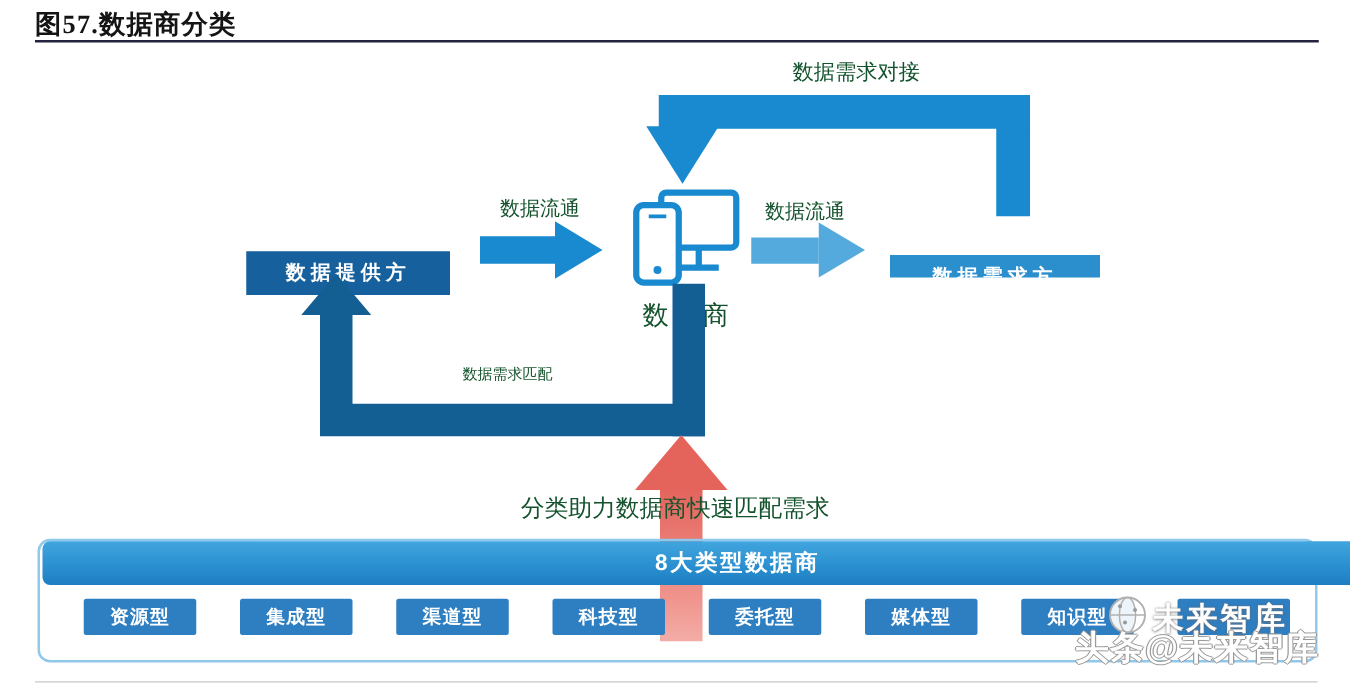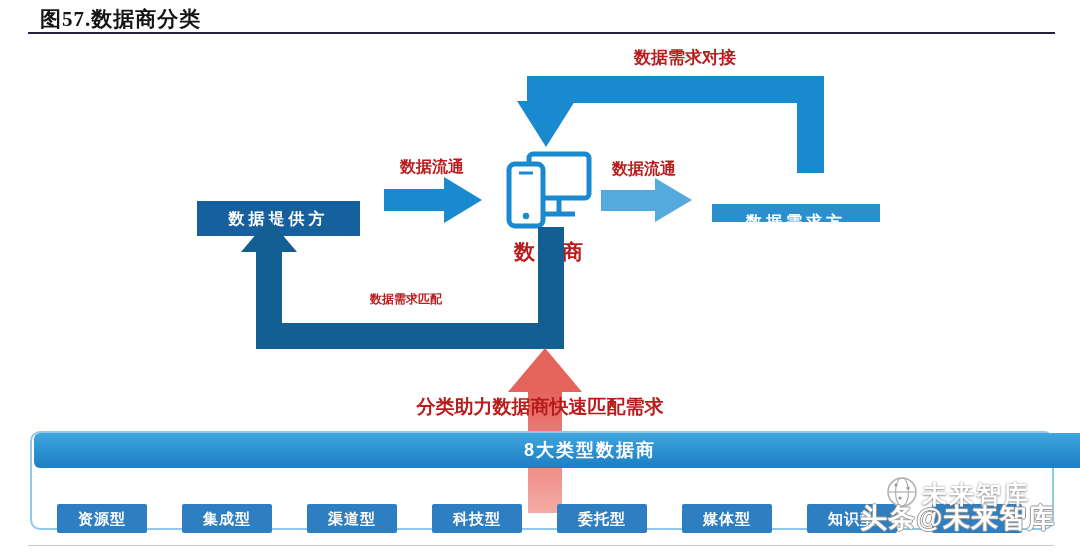--- a/index.html
+++ b/index.html
@@ -7,27 +7,27 @@
     position:relative; width:1080px; height:554px;
     background:#ffffff; overflow:hidden;
     font-family:"Liberation Sans", sans-serif;
   }
   .abs { position:absolute; }
   .tri { position:absolute; width:0; height:0; }
 
   
   .fig-title {
     left:28px; top:5px; font-family:"Liberation Serif", serif;
-    font-weight:bold; font-size:21px; color:#141414; letter-spacing:1px;margin-left:12px;
+    font-weight:bold; font-size:21px; color:#141414; letter-spacing:1px;
   }
   .title-rule { left:28px; top:32px; width:1027px; height:2px; background:#23233f; }
   .bottom-rule { left:28px; top:545px; width:1026px; height:1px; background:#c9c9c9; }
 
   
-  .lbl { position:absolute; font-weight:bold; color:#b91c1c; text-align:center; }
+  .lbl { position:absolute; font-weight:normal; color:#14532d; text-align:center; }
 
   
   .node-box {
     position:absolute; color:#ffffff; font-weight:bold; text-align:center;
     letter-spacing:4px; font-size:16px;margin-top:20px;
   }
 
   
   .tl-h { left:527px; top:76px; width:297px; height:27px; background:#1989d0; }
   .tl-v { left:797px; top:76px; width:27px; height:97px; background:#1989d0; }
@@ -60,23 +60,23 @@
   .red-body { left:528px; top:391px; width:34px; height:122px; z-index:1;
     background:linear-gradient(to bottom, #e4645c 0%, #ef938c 70%, #f4aca6 100%); }
 
   
   .cat-panel { left:30px; top:431px; width:1020px; height:95px;
     border:2px solid #8fc8ea; border-radius:10px; background:transparent; z-index:2; }
   .cat-bar { left:34px; top:433px; width:1016px; height:35px; border-radius:6px; z-index:3;
     background:linear-gradient(to bottom, #41a5de 0%, #2a90d0 55%, #1e7ec2 100%);
     color:#ffffff; font-weight:bold; font-size:18px; letter-spacing:2px;
     text-align:center; line-height:35px;padding-left:48px; }
-  .cat-box { position:absolute; top:504px; width:90px; height:29px; z-index:3;
+  .cat-box { position:absolute; top:479px; width:90px; height:29px; z-index:3;
     background:#2e7ec2; border-radius:2px; color:#ffffff; font-weight:bold;
-    font-size:15px; line-height:29px; text-align:center; letter-spacing:1px; }
+    font-size:15px; line-height:29px; text-align:center; letter-spacing:1px;margin-left:10px; }
 
   
   .wm { z-index:6; color:#ffffff; font-weight:bold; position:absolute; }
   .wm-brand { left:922px; top:478px; font-size:25px; letter-spacing:2px;
     text-shadow:0 0 2px rgba(110,110,110,.75), 0 1px 2px rgba(110,110,110,.6); }
   .wm-byline { left:860px; top:500px; font-size:27px; letter-spacing:1px;
     text-shadow:-1px 0 #9a9a9a, 1px 0 #9a9a9a, 0 -1px #9a9a9a, 0 1px #9a9a9a; }
 
   .z3 { z-index:3; }
   .z4 { z-index:4; }

